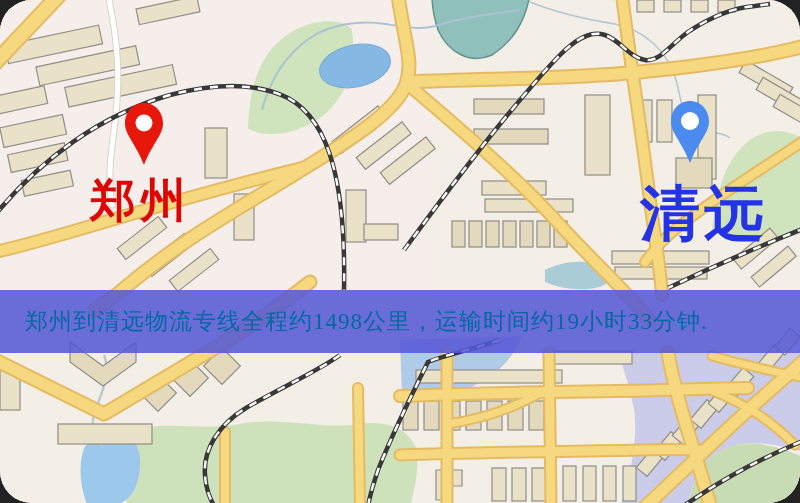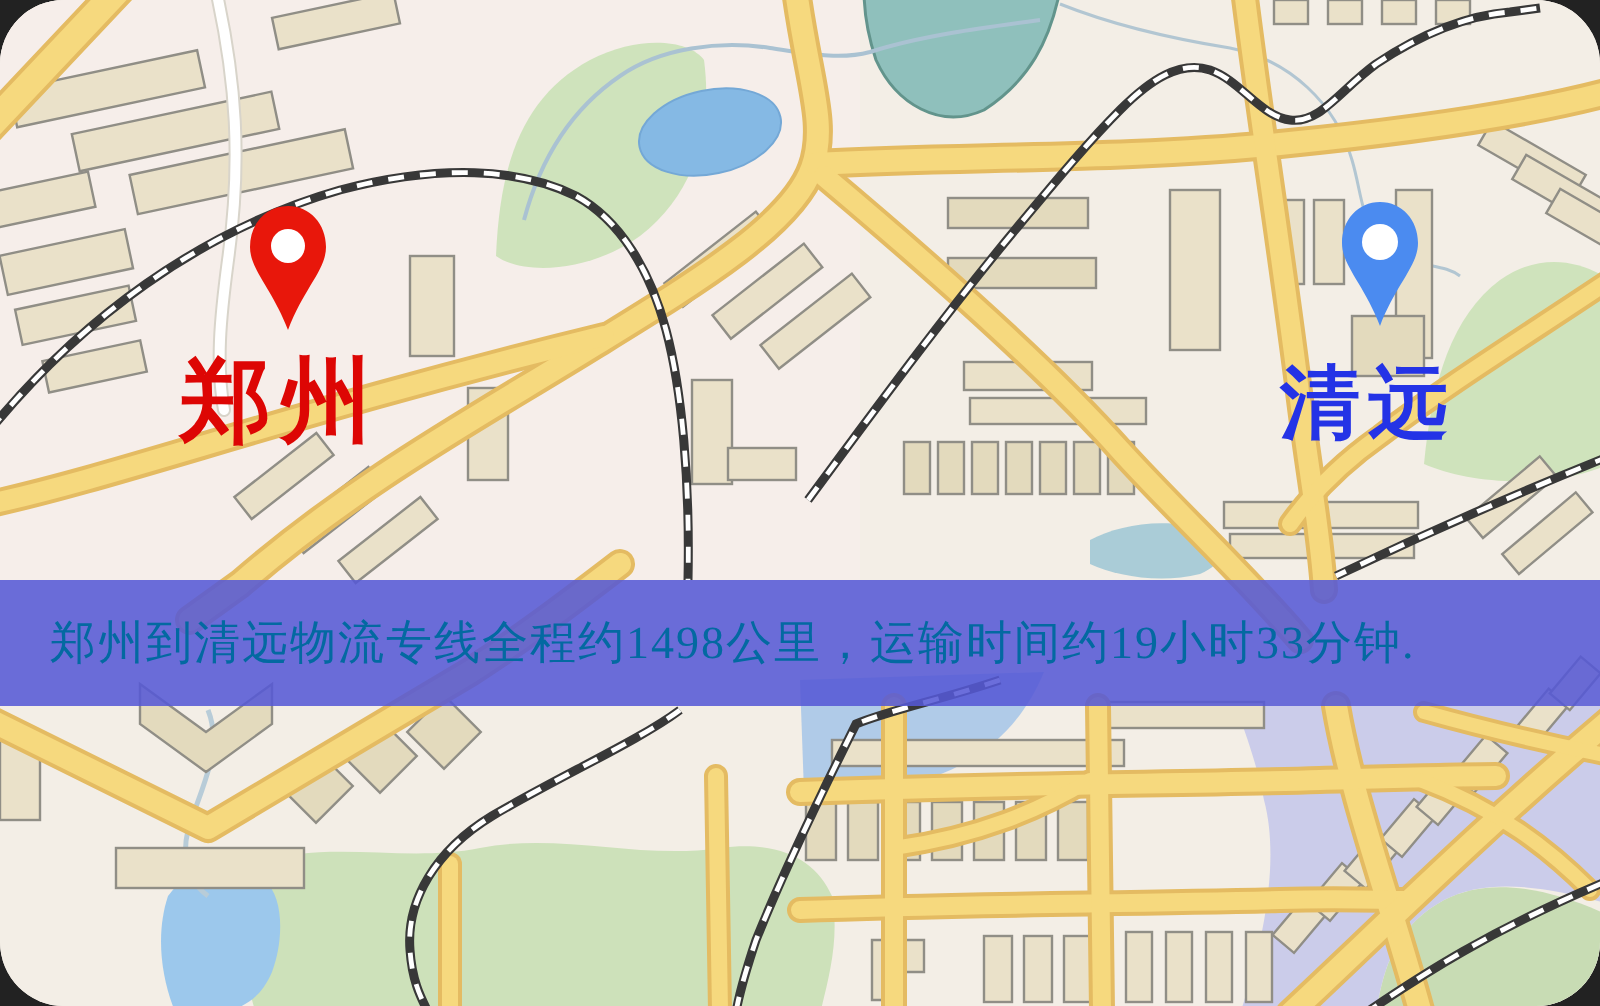--- a/index.html
+++ b/index.html
@@ -25,21 +25,21 @@
   .pin{position:absolute;width:44px;height:66px;}
   .pin svg{display:block;width:100%;height:100%;}
   .pin-origin{left:122px;top:101px;}
   .pin-dest{left:668px;top:99px;}
   
   .city-label{
     position:absolute;font-weight:bold;white-space:nowrap;
     font-family:"Liberation Serif","DejaVu Serif",serif;
   }
   .label-origin{left:90px;top:170px;font-size:46px;color:#dd0604;letter-spacing:4px;}
-  .label-dest{left:640px;top:174px;font-size:40px;color:#2433e6;letter-spacing:4px;}
+  .label-dest{left:640px;top:174px;font-size:60px;color:#2433e6;letter-spacing:4px;}
 </style>
 </head>
 <body>
 
 <div class="stage">
 
   <svg class="map-svg" viewBox="0 0 800 503" xmlns="http://www.w3.org/2000/svg">
 
     <g>
       <rect x="0" y="0" width="800" height="503" fill="#f3eee6"></rect>

